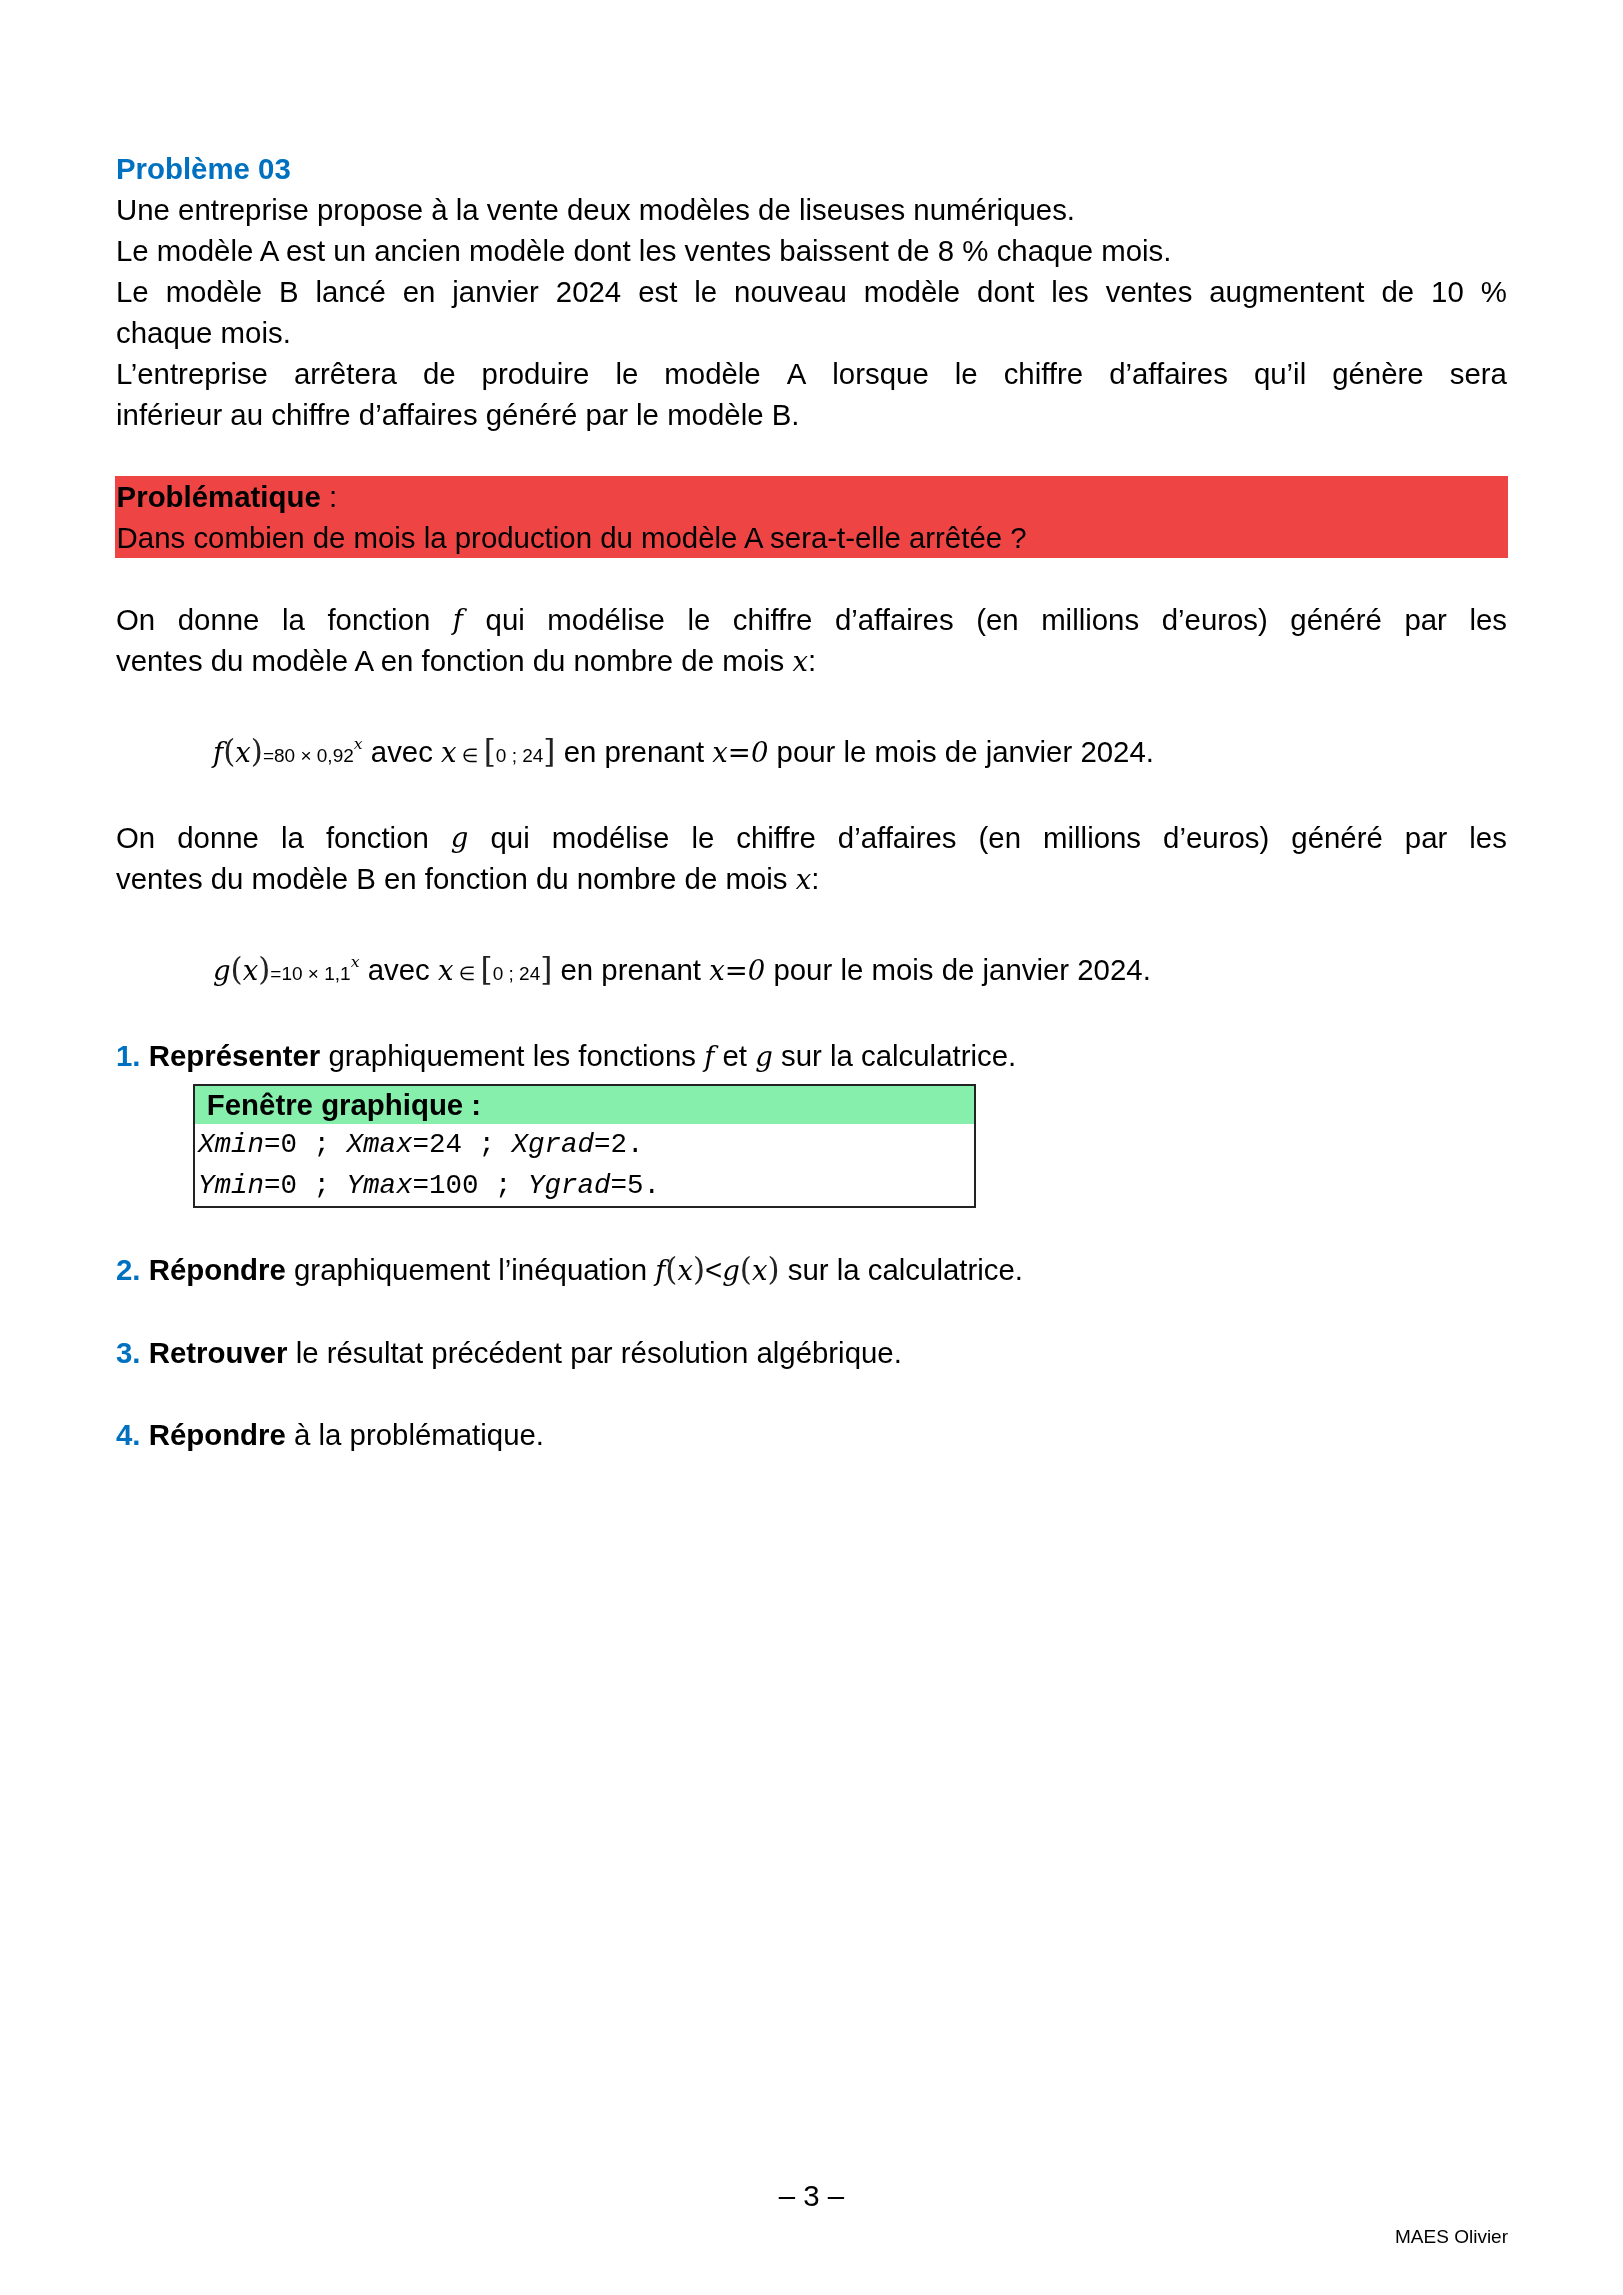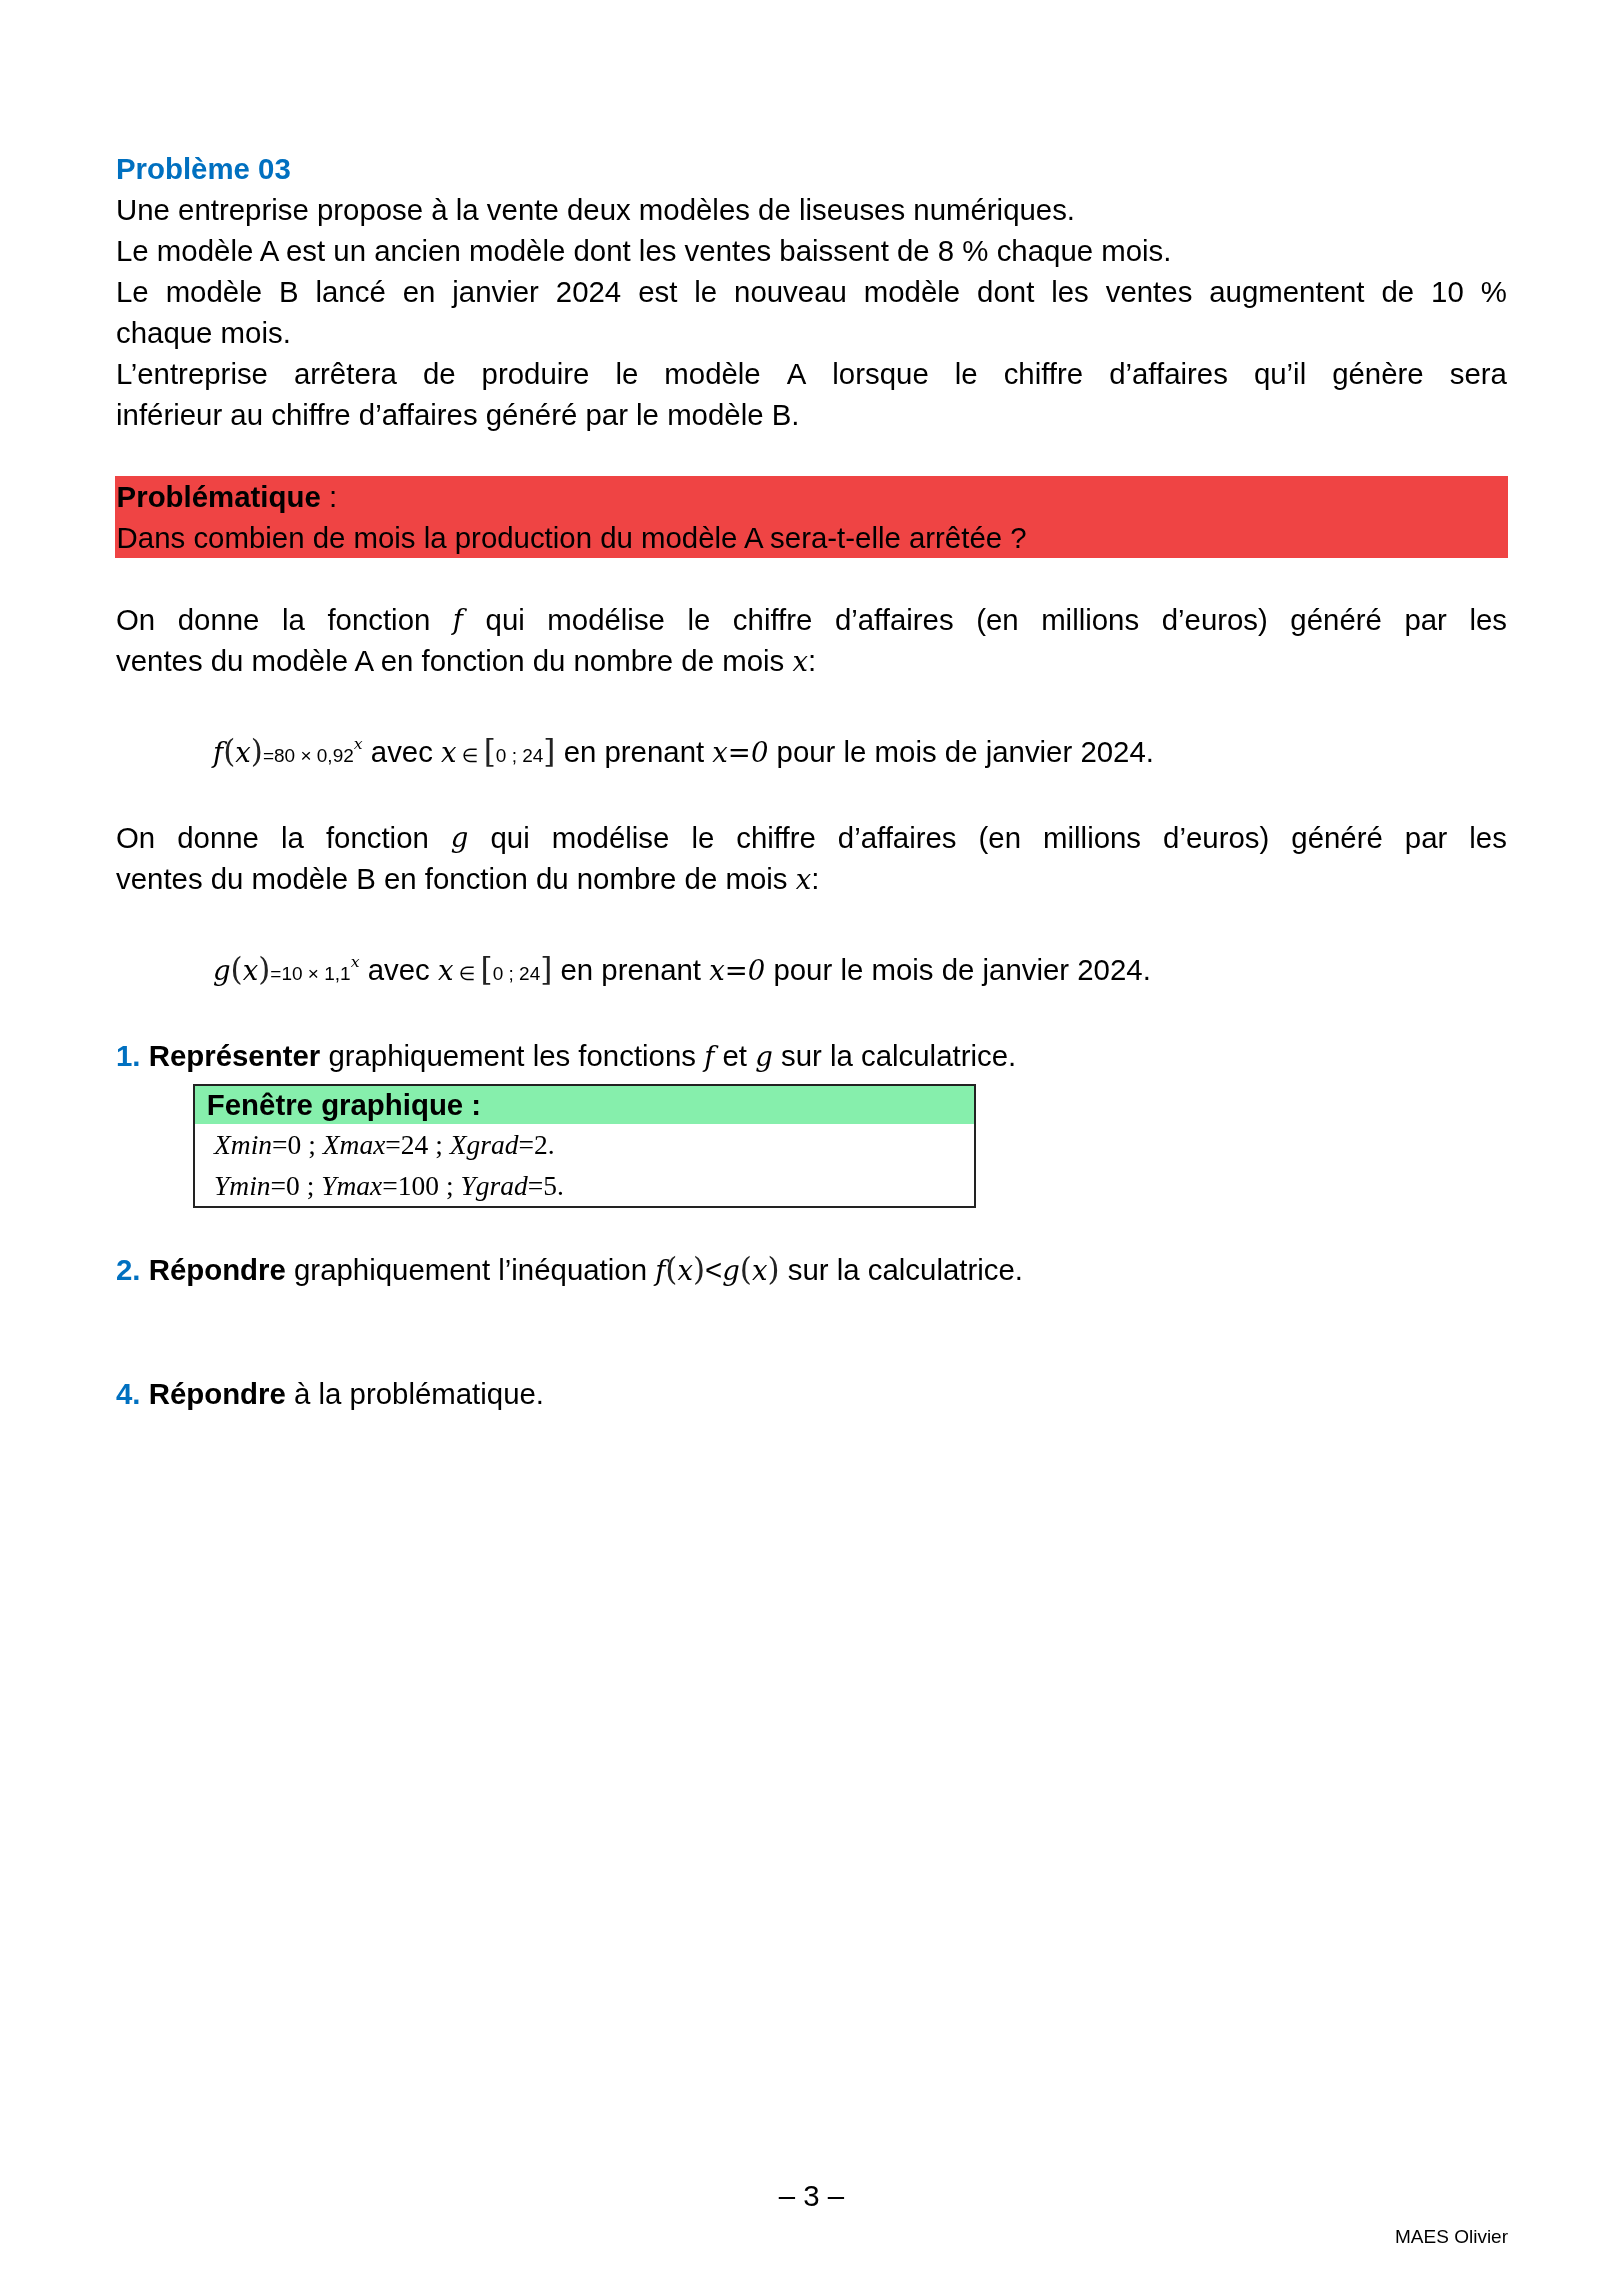--- a/index.html
+++ b/index.html
@@ -22,21 +22,21 @@
     .mathn { font-family: Liberation Sans, sans-serif; font-size: 19px; }
     .sup { font-family: "DejaVu Serif", serif; font-style: italic; font-size: 15.7px; vertical-align: 13px; }
     .paren { font-family: "DejaVu Serif", serif; font-weight: 200; font-size: 31px; color: #222; }
     .formula { padding-left: 97px; line-height: 41px; white-space: nowrap; }
     .q-num { color: #0070C0; font-weight: bold; }
     .fenetre {
       margin-left: 77px; width: 779px; border: 2px solid #222;
       margin-top: 6.5px;
     }
     .fenetre-head { background: #86efac; padding-left: 11.8px; font-weight: bold; line-height: 38px; }
-    .fenetre-row { padding-left: 19px; line-height: 41px; font-family: Liberation Serif, serif; font-size: 27.5px; }
+    .fenetre-row { padding-left: 3px; line-height: 41px; font-family: Liberation Mono, monospace; font-size: 27.5px; }
     .fenetre-row i { font-style: italic; }
     .footer-page { position: absolute; top: 2179px; left: 0; width: 1623px; text-align: center; font-size: 29.4px; }
     .footer-author { position: absolute; top: 2226px; right: 115px; font-size: 19px; }
   </style>
 </head>
 <body>
 
 <div class="page">
 
   <div class="title">Problème 03</div>
@@ -160,20 +160,23 @@
   </div>
 
   <div class="gap"></div>
 
   <div class="line">
     <span class="q-num">2.</span> <span class="bold">Répondre</span><span> graphiquement l’inéquation </span><span class="math">f</span><span class="paren">(</span><span class="math">x</span><span class="paren">)</span><span>&lt;</span><span class="math">g</span><span class="paren">(</span><span class="math">x</span><span class="paren">)</span><span> sur la calculatrice.</span>
   </div>
 
   <div class="gap"></div>
 
+  <div class="line">
+    <span class="q-num">3.</span> <span class="bold">Retrouver</span><span> le résultat précédent par résolution algébrique.</span>
+  </div>
 
   <div class="gap"></div>
 
   <div class="line">
     <span class="q-num">4.</span> <span class="bold">Répondre</span><span> à la problématique.</span>
   </div>
 </div>
 
 <div class="footer-page">– 3 –</div>
 <div class="footer-author">MAES Olivier</div>

